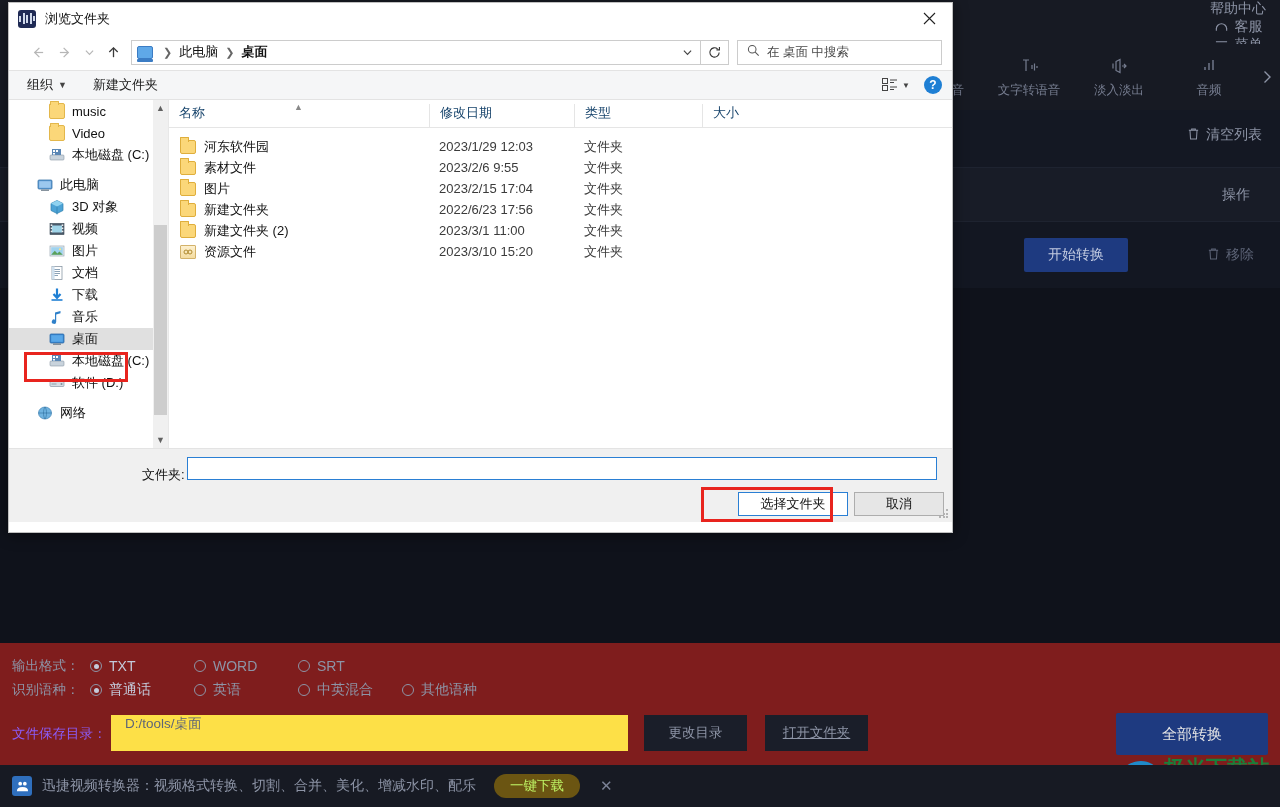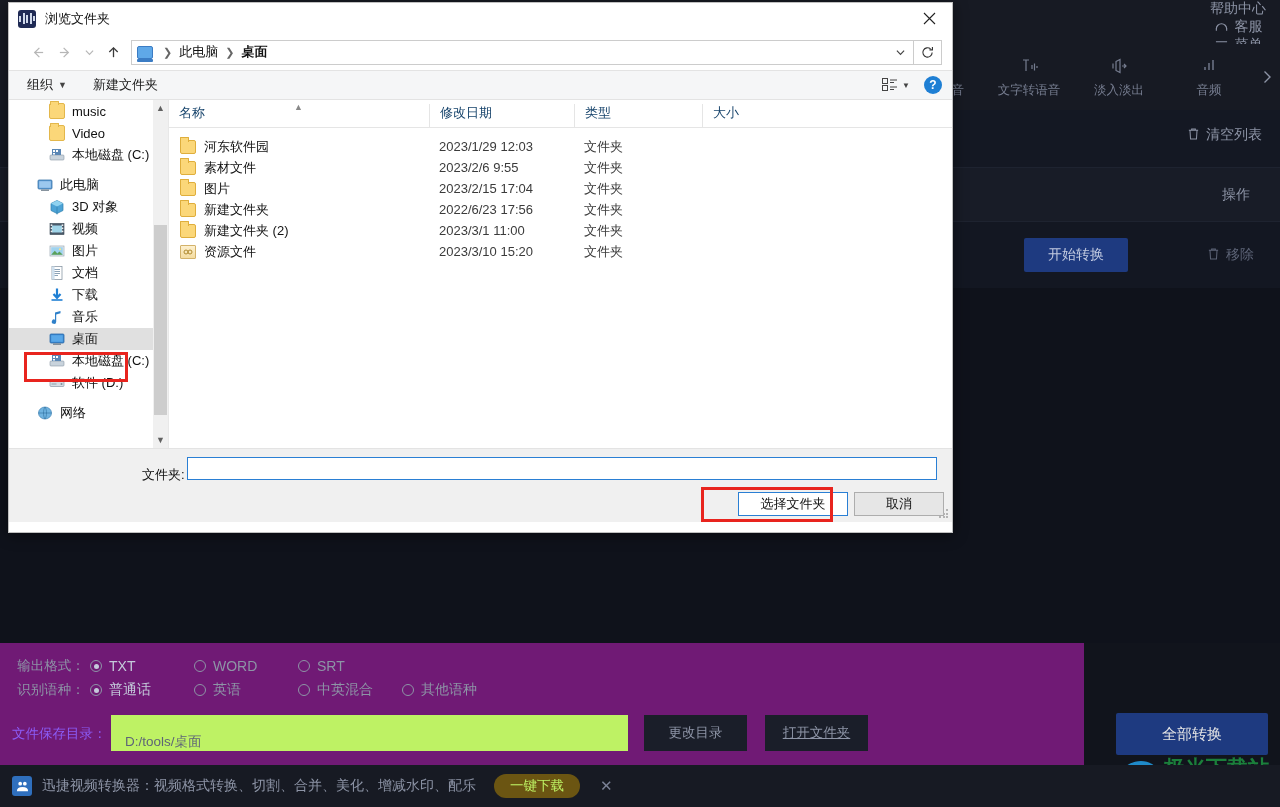--- a/index.html
+++ b/index.html
@@ -75,44 +75,43 @@
     display: flex; align-items: center; gap: 6px; color: #5d6477; font-size: 14px;
   }
 
   .app-mid {
     position: absolute; left: 0; top: 288px; width: 1280px; height: 355px;
     background: #0f121b;
   }
 
   
   .settings {
-    position: absolute; left: 0; top: 643px; width: 1084px; height: 122px;
-    background: #701a75;
-    text-align: center;
+    position: absolute; left: 0; top: 643px; width: 1280px; height: 122px;
+    background: #7f1d1d;
   }
   .opt-row { position: absolute; left: 12px; display: flex; align-items: center; }
   .opt-label { color: #8d94a6; font-size: 13.5px; width: 78px; }
   .radio {
     display: flex; align-items: center; gap: 7px; color: #c4cada; font-size: 14px;
   }
   .radio .dot {
     width: 12px; height: 12px; border-radius: 50%; border: 1px solid #8d94a6;
     display: inline-block; position: relative;
   }
   .radio.on .dot::after {
     content:''; position: absolute; left: 2.5px; top: 2.5px;
     width: 5px; height: 5px; border-radius: 50%; background: #c4cada;
   }
   .radio.off { color: #8d94a6; }
 
   .savedir-label { position: absolute; left: 12px; top: 725px; color: #8b5cf6; font-size: 13.5px; }
   .savedir-input {
     position: absolute; left: 111px; top: 715px; width: 517px; height: 36px;
-    background: #bef264; color: #5e6577; font-size: 13.5px;
-    display: flex; align-items: flex-end; padding-left: 14px;
+    background: #fde047; color: #5e6577; font-size: 13.5px;
+    display: flex; align-items: flex-start; padding-left: 14px;
   }
   .btn-ghost {
     position: absolute; height: 36px; top: 715px; background: #1a1e29;
     color: #8d94a6; font-size: 13.5px; display: flex; align-items: center; justify-content: center;
   }
   #btn-change { left: 644px; width: 103px; }
   #btn-openfolder { left: 765px; width: 103px; text-decoration: underline; }
   .btn-convert-all {
     position: absolute; left: 1116px; top: 713px; width: 152px; height: 42px;
     background: #1e3a80; color: #e5e5e5; font-size: 15px;
@@ -490,20 +489,29 @@
             </svg>
         </span>
       </div>
       <div class="refresh-btn">
         <svg width="13" height="13" viewBox="0 0 14 14" fill="none" stroke="#333" stroke-width="1.2">
           <path d="M12 7a5 5 0 1 1-1.6-3.7"></path>
             <path d="M12.3 1v3.2H9.1"></path>
         </svg>
       </div>
 
+      <div class="searchbox">
+        <span>
+          <svg width="13" height="13" viewBox="0 0 14 14" fill="none" stroke="#555" stroke-width="1.1">
+              <circle cx="5.6" cy="5.6" r="4.1"></circle>
+              <path d="M8.8 8.8L12.6 12.6"></path>
+            </svg>
+        </span>
+        <span>在 桌面 中搜索</span>
+      </div>
     </div>
 
     <div class="dlg-cmdbar">
       <div class="cmd">
         <span>组织</span>
         <span class="car">▼</span>
       </div>
       <div class="cmd">
         <span>新建文件夹</span>
       </div>

